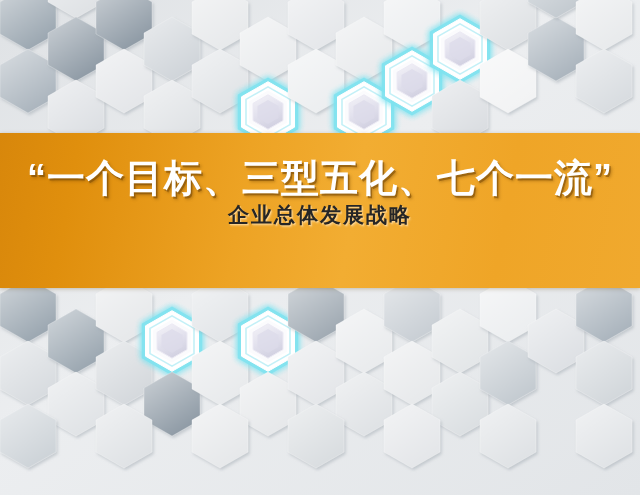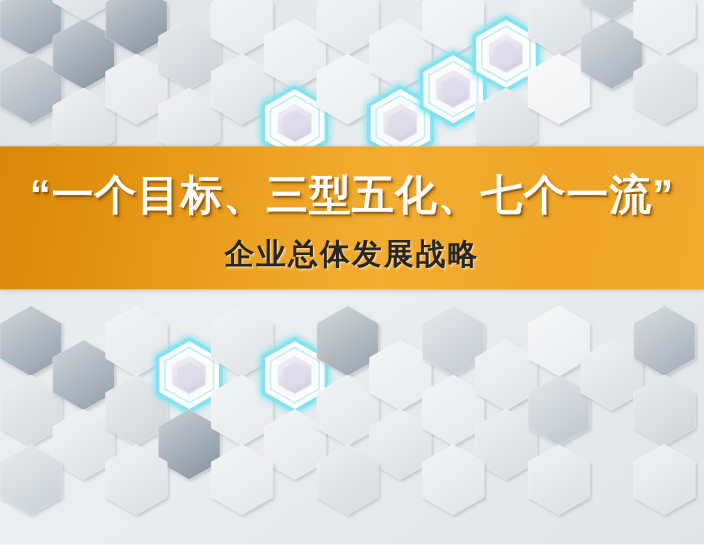--- a/index.html
+++ b/index.html
@@ -28,21 +28,21 @@
     height: 495px;
     display: block;
   }
 
   
   .banner {
     position: absolute;
     left: 0;
     top: 133px;
     width: 640px;
-    height: 130px;
+    height: 155px;
     background: linear-gradient(100deg,
                 #d8870b 0%,
                 #e08f0d 12%,
                 #eda324 38%,
                 #f2ad32 55%,
                 #efa527 78%,
                 #f0a92e 100%);
     box-shadow: 0 1px 4px rgba(90, 60, 10, 0.28);
     z-index: 5;
   }
@@ -65,22 +65,22 @@
     letter-spacing: 1px;
     line-height: 1.15;
     white-space: nowrap;
     text-shadow:
        1.5px 1.5px 0 rgba(120, 72, 5, 0.55),
        2.5px 2.5px 3px rgba(110, 66, 4, 0.38);
     margin: 0;
   }
 
   .sub-title {
-    margin-top: 12px;
-    font-size: 27px;
+    margin-top: 0;
+    font-size: 21px;
     font-weight: 700;
     color: #262626;
     letter-spacing: 2px;
     white-space: nowrap;
     text-shadow:
        1px 1px 0 rgba(255, 216, 150, 0.72),
        1.5px 1.5px 2px rgba(255, 224, 170, 0.5);
   }
 </style>
 </head>

